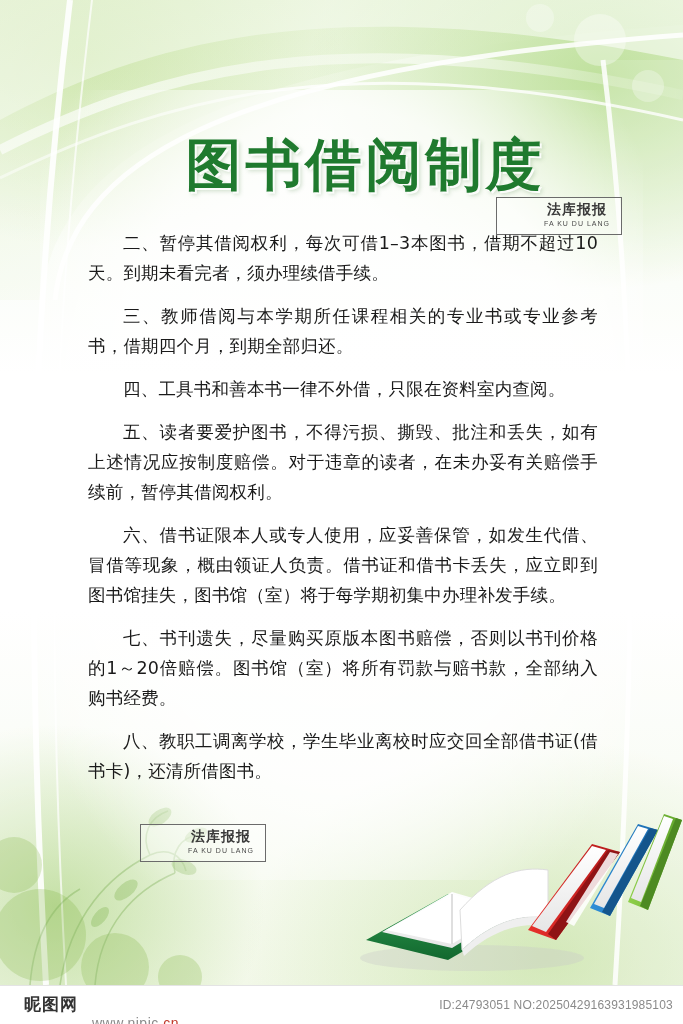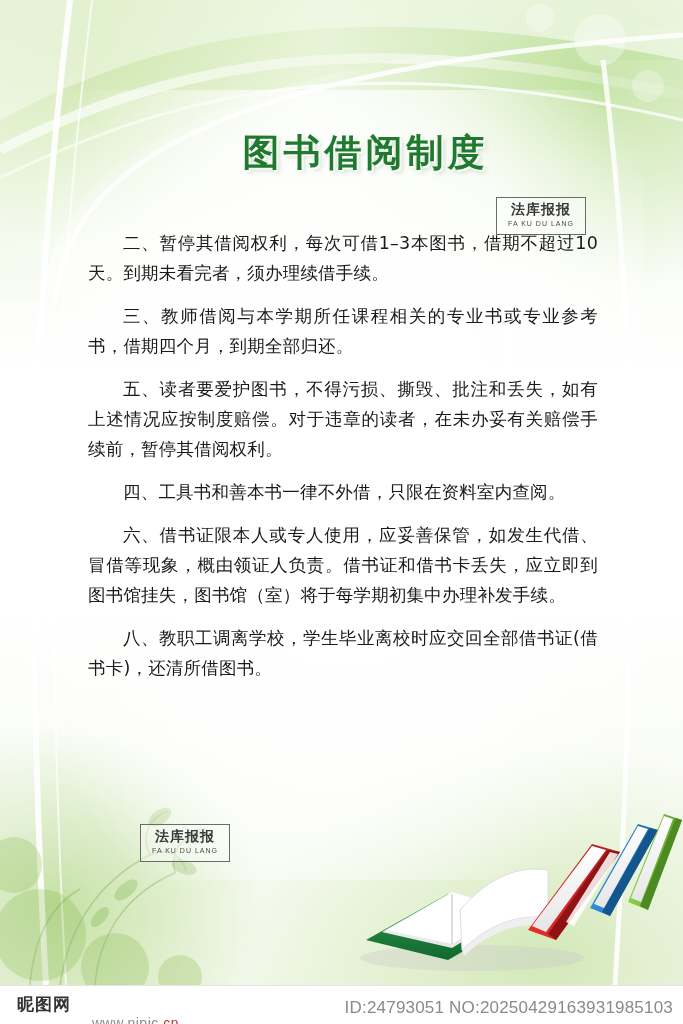--- a/index.html
+++ b/index.html
@@ -56,35 +56,36 @@
 
   
   #title-wrap {
     position: absolute;
     left: 0; top: 128px;
     width: 683px;
     text-align: center;
   }
   #title {
     font-family: "DejaVu Sans", "Liberation Sans", sans-serif;
-    font-size: 37px;
+    font-size: 56px;
     font-weight: bold;
     letter-spacing: 4px;
     color: #1f7a2e;
     text-shadow: 2px 2px 0 rgba(255,255,255,0.9), 3px 3px 4px rgba(60,120,50,0.25);
     white-space: nowrap;
     padding-left: 48px;
   }
 
   
   .seal {
     position: absolute;
     border: 1px solid #6b6b6b;
     text-align: center;
     background: rgba(255,255,255,0.35);
+    padding-left: 36px;
   }
   #seal-top {
     left: 496px; top: 197px;
     width: 88px; height: 36px;
   }
   #seal-bottom {
     left: 140px; top: 824px;
     width: 88px; height: 36px;
   }
   .seal-cn {
@@ -136,42 +137,42 @@
   #footer {
     position: absolute;
     left: 0; top: 985px;
     width: 683px;
     height: 39px;
     background: #ffffff;
     border-top: 1px solid #e4e4e4;
   }
   #footer-logo {
     position: absolute;
-    left: 17px; top: 7px;
+    left: 24px; top: 7px;
     font-family: "DejaVu Sans", "Liberation Sans", sans-serif;
     font-size: 17px;
     font-weight: bold;
     color: #333333;
     letter-spacing: 1px;
   }
   #footer-url {
     position: absolute;
     left: 92px; top: 11px;
     font-family: "Liberation Sans", sans-serif;
     font-size: 14px;
     color: #8a8a8a;
     letter-spacing: 0.5px;
     margin-top: 18px;
   }
   #footer-url .cn { color: #c0392b; }
   #footer-id {
     position: absolute;
     right: 10px; top: 12px;
     font-family: "Liberation Sans", sans-serif;
-    font-size: 17px;
+    font-size: 12px;
     color: #8a8a8a;
     letter-spacing: 0.2px;
   }
 </style>
 </head>
 <body>
 
 <div id="poster">
 
   <svg class="swoosh" width="683" height="300" viewBox="0 0 683 300" style="left:0; top:0;">
@@ -238,23 +239,24 @@
   </div>
 
   <div class="seal" id="seal-top">
     <div class="seal-cn">法库报报</div>
     <div class="seal-en">FA KU DU LANG</div>
   </div>
 
   <div id="content">
     <p class="para">二、暂停其借阅权利，每次可借1–3本图书，借期不超过10天。到期未看完者，须办理续借手续。</p>
     <p class="para">三、教师借阅与本学期所任课程相关的专业书或专业参考书，借期四个月，到期全部归还。</p>
+    <p class="para">四、工具书和善本书一律不外借，只限在资料室内查阅。</p>
     <p class="para">五、读者要爱护图书，不得污损、撕毁、批注和丢失，如有上述情况应按制度赔偿。对于违章的读者，在未办妥有关赔偿手续前，暂停其借阅权利。</p>
-    <p class="para">四、工具书和善本书一律不外借，只限在资料室内查阅。</p>
     <p class="para">六、借书证限本人或专人使用，应妥善保管，如发生代借、冒借等现象，概由领证人负责。借书证和借书卡丢失，应立即到图书馆挂失，图书馆（室）将于每学期初集中办理补发手续。</p>
+    <p class="para">七、书刊遗失，尽量购买原版本图书赔偿，否则以书刊价格的1～20倍赔偿。图书馆（室）将所有罚款与赔书款，全部纳入购书经费。</p>
     <p class="para">八、教职工调离学校，学生毕业离校时应交回全部借书证(借书卡)，还清所借图书。</p>
   </div>
 
   <div class="seal" id="seal-bottom">
     <div class="seal-cn">法库报报</div>
     <div class="seal-en">FA KU DU LANG</div>
   </div>
 
   <svg id="books" viewBox="0 0 330 185">
     <defs>

